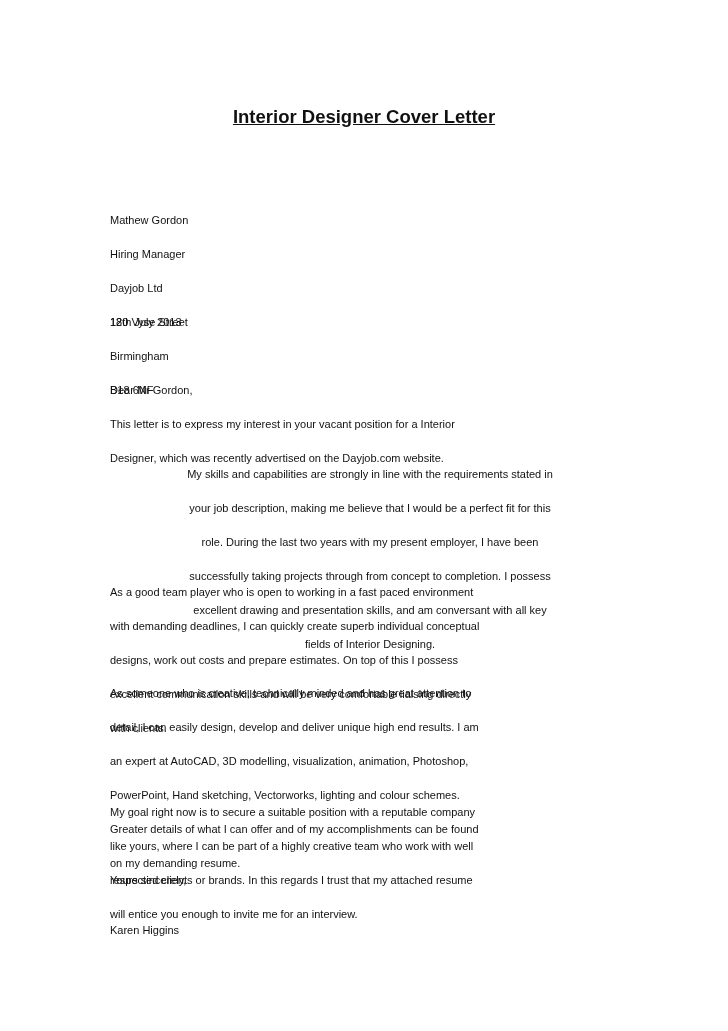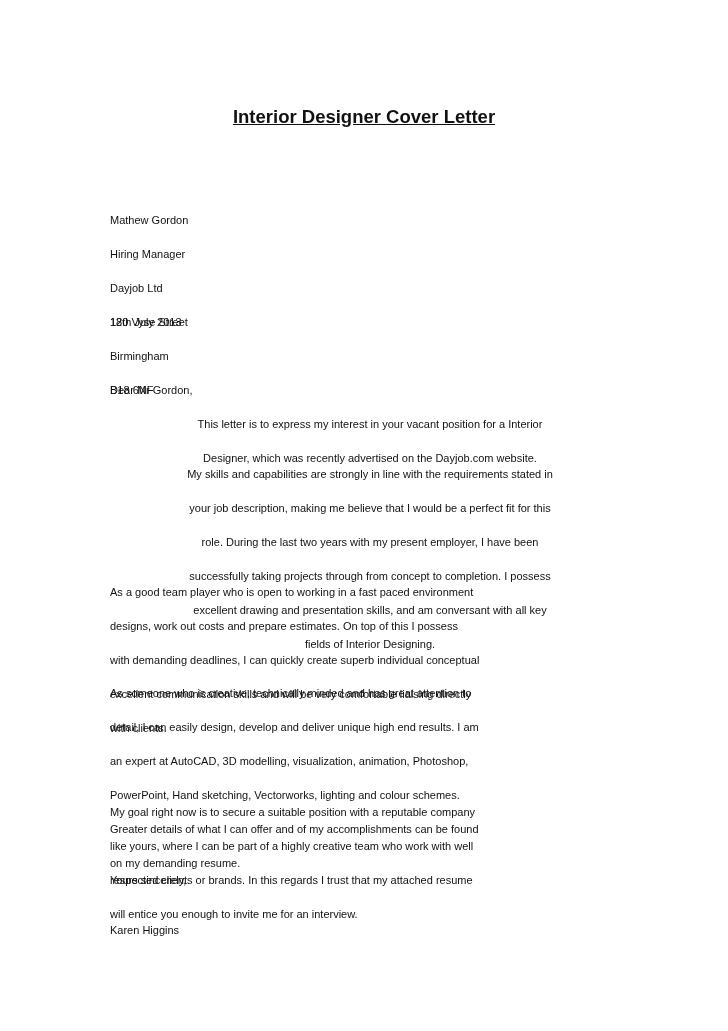--- a/index.html
+++ b/index.html
@@ -30,38 +30,38 @@
     <span class="line">Dayjob Ltd</span>
     <span class="line">120 Vyse Street</span>
     <span class="line">Birmingham</span>
     <span class="line">B18 6NF</span>
   </div>
 
   <div class="block" style="top:314px;">18th July 2013</div>
 
   <div class="block" style="top:365px;margin-top:17px;">Dear Mr Gordon,</div>
 
-  <div class="block" style="top:399px;text-align:center;">
+  <div class="block" style="top:399px;">
     <span class="line">This letter is to express my interest in your vacant position for a Interior</span>
     <span class="line">Designer, which was recently advertised on the Dayjob.com website.</span>
   </div>
 
   <div class="block" style="top:449px;text-align:center;">
     <span class="line">My skills and capabilities are strongly in line with the requirements stated in</span>
     <span class="line">your job description, making me believe that I would be a perfect fit for this</span>
     <span class="line">role. During the last two years with my present employer, I have been</span>
     <span class="line">successfully taking projects through from concept to completion. I possess</span>
     <span class="line">excellent drawing and presentation skills, and am conversant with all key</span>
     <span class="line">fields of Interior Designing.</span>
   </div>
 
   <div class="block" style="top:567px;">
     <span class="line">As a good team player who is open to working in a fast paced environment</span>
+    <span class="line">with demanding deadlines, I can quickly create superb individual conceptual</span>
     <span class="line">designs, work out costs and prepare estimates. On top of this I possess</span>
-    <span class="line">with demanding deadlines, I can quickly create superb individual conceptual</span>
     <span class="line">excellent communication skills and will be very comfortable liaising directly</span>
     <span class="line">with clients.</span>
   </div>
 
   <div class="block" style="top:668px;">
     <span class="line">As someone who is creative, technically minded and has great attention to</span>
     <span class="line">detail, I can easily design, develop and deliver unique high end results. I am</span>
     <span class="line">an expert at AutoCAD, 3D modelling, visualization, animation, Photoshop,</span>
     <span class="line">PowerPoint, Hand sketching, Vectorworks, lighting and colour schemes.</span>
     <span class="line">Greater details of what I can offer and of my accomplishments can be found</span>

